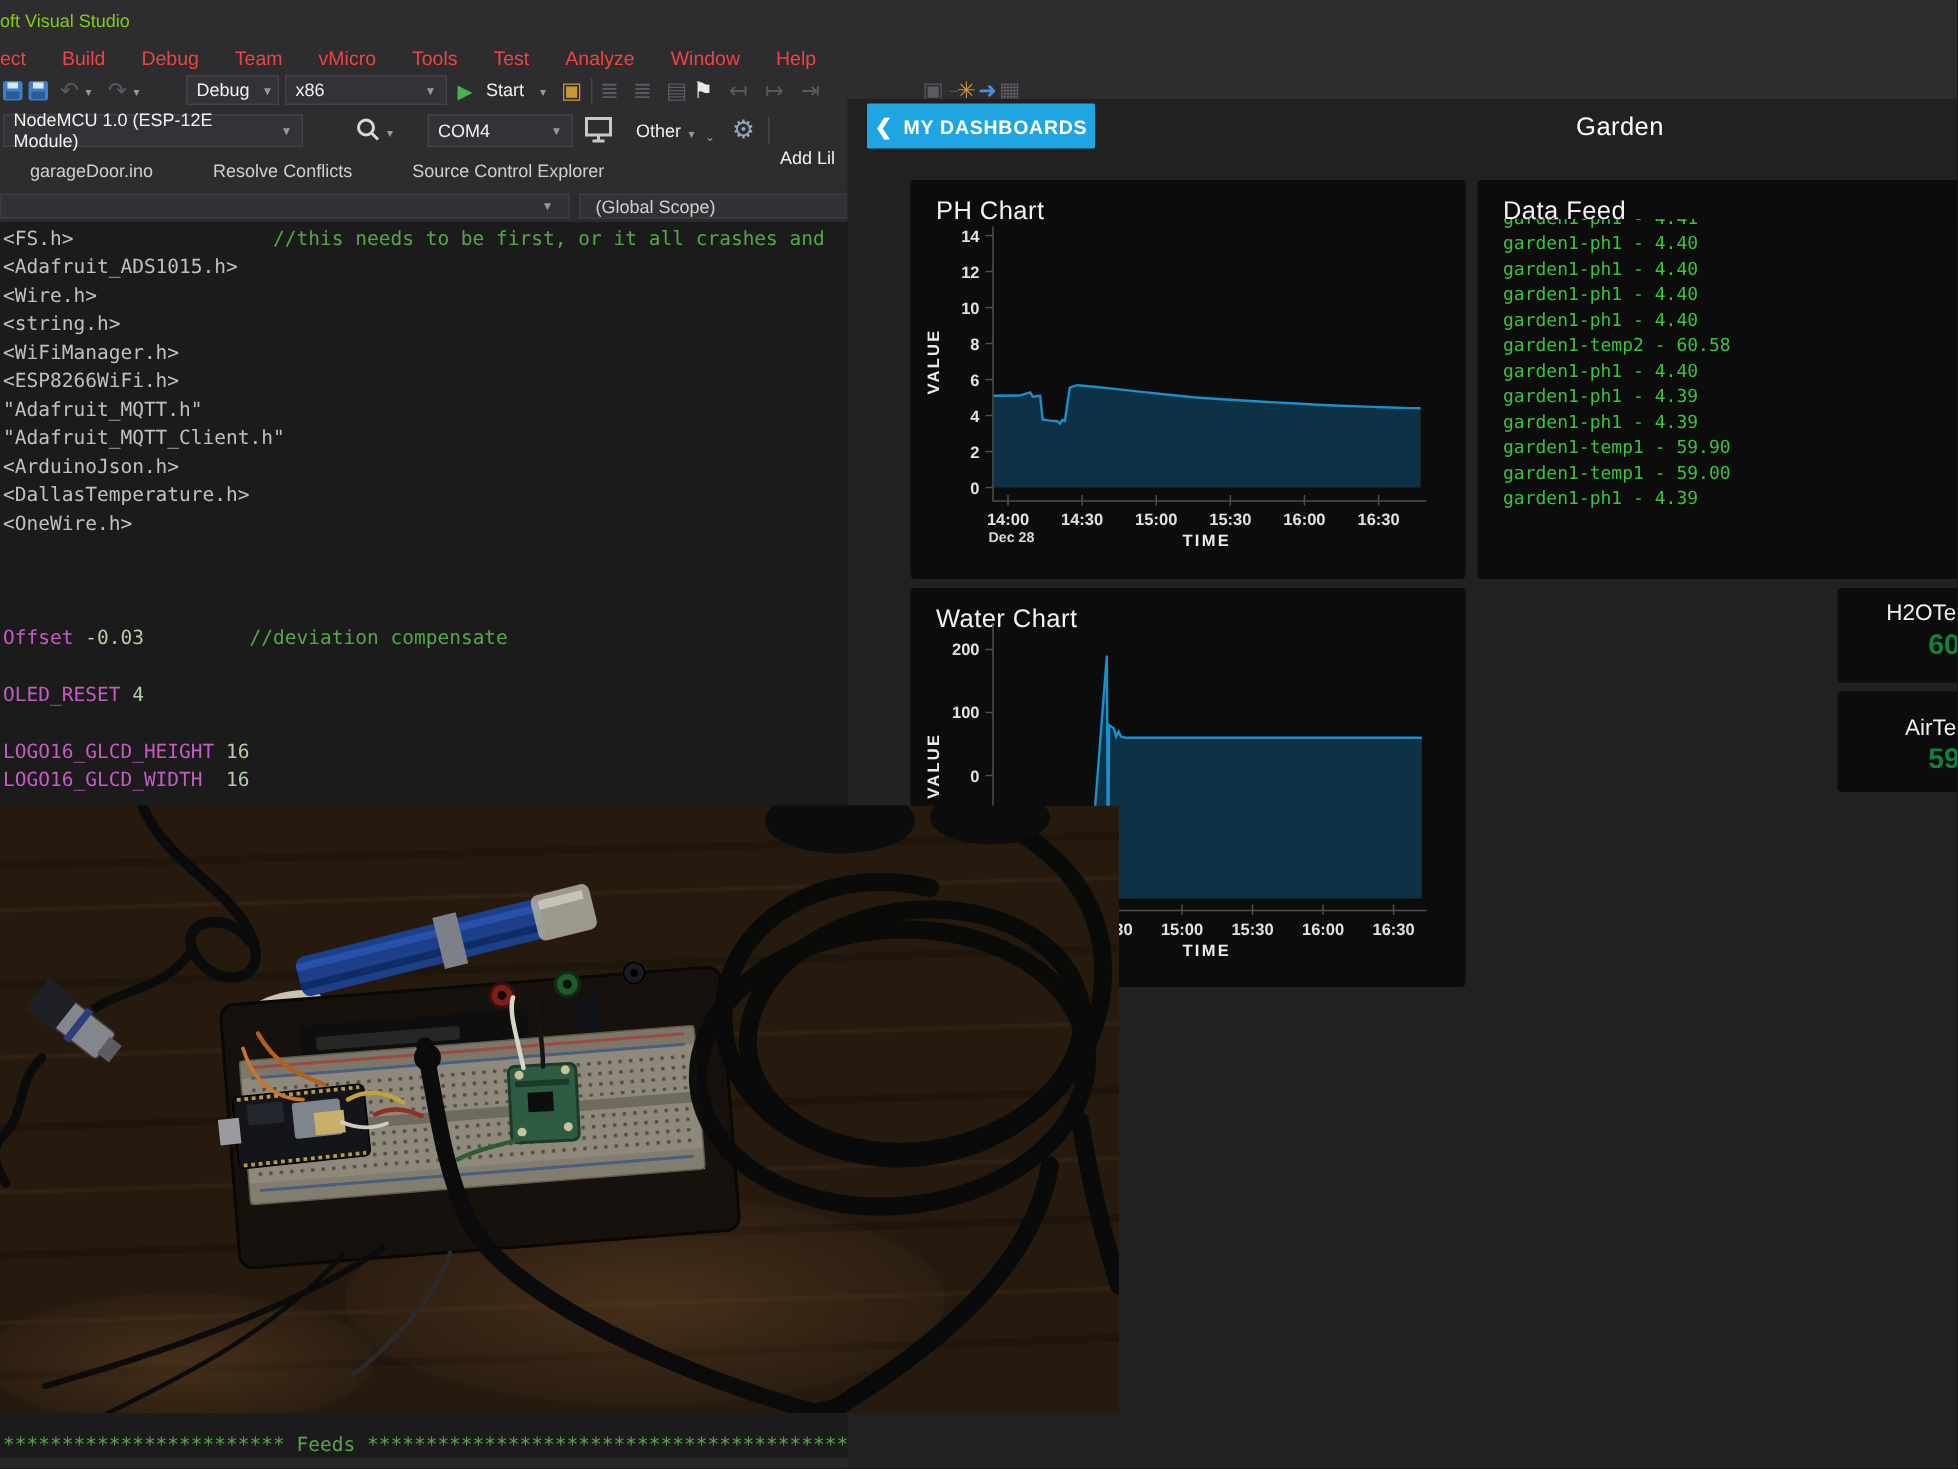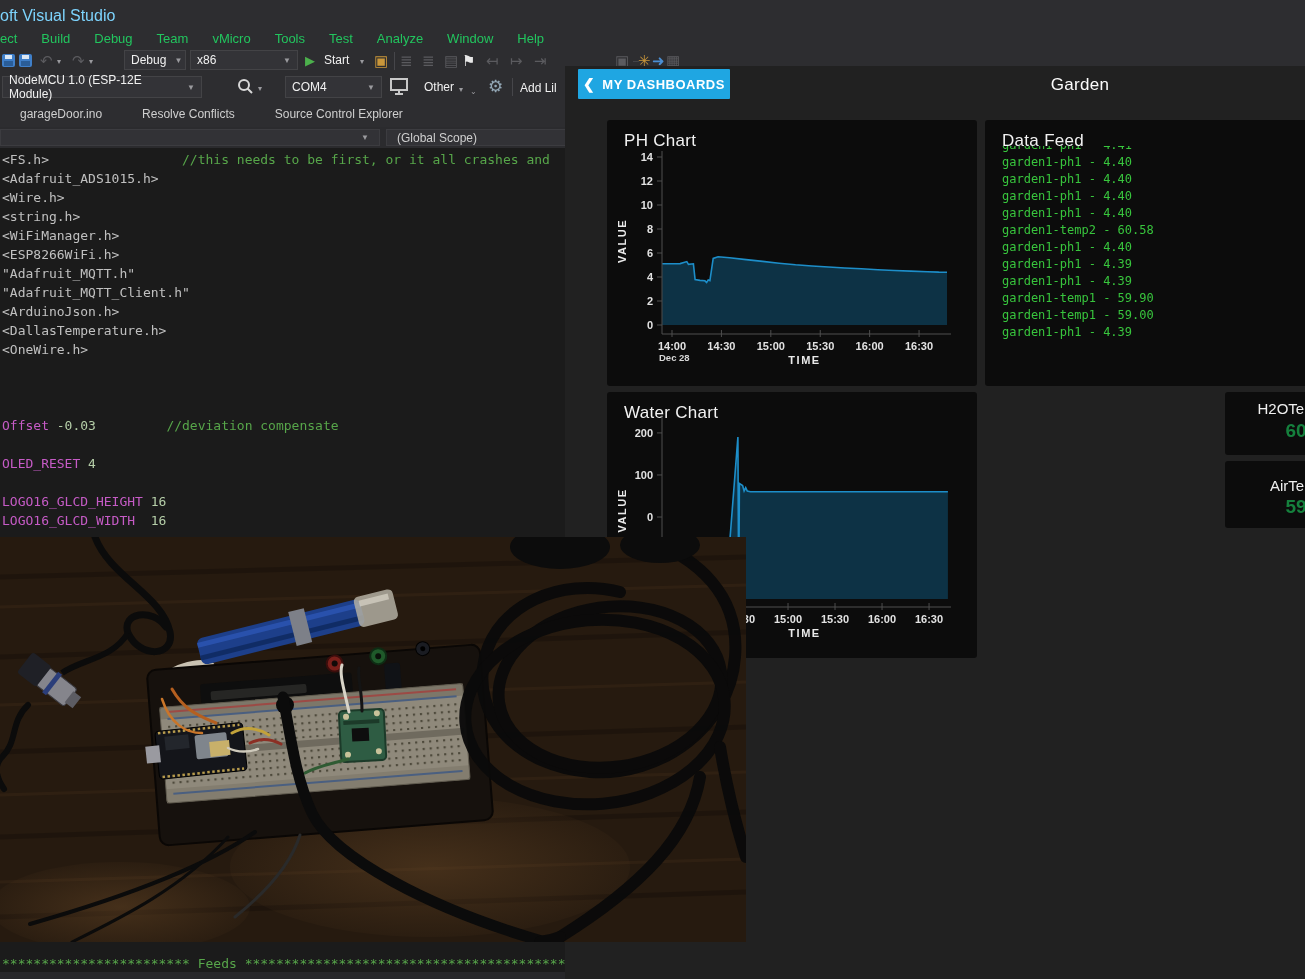--- a/index.html
+++ b/index.html
@@ -1,21 +1,21 @@
 <!DOCTYPE html>
 <html><head>
 <meta charset="utf-8">
 <style>
   html,body{margin:0;padding:0;background:#111;}
   #stage{position:relative;width:1305px;height:979px;overflow:hidden;background:#1b1b1b;font-family:"Liberation Sans",sans-serif;}
   
   .vs{position:absolute;inset:0;background:#1b1b1b;}
   .vs-chrome{position:absolute;left:0;top:0;width:100%;height:148px;background:#2d2d30;}
-  .vs-title{position:absolute;left:0;top:7px;font-size:16px;color:#7dd3fc;white-space:nowrap;}
-  .menubar{position:absolute;left:0;top:28px;height:20px;display:flex;align-items:center;color:#22c55e;font-size:13px;}
+  .vs-title{position:absolute;left:0;top:7px;font-size:12px;color:#84cc16;white-space:nowrap;}
+  .menubar{position:absolute;left:0;top:28px;height:20px;display:flex;align-items:center;color:#ef4444;font-size:13px;}
   .menubar span{padding:0 12px;cursor:default;}
   .menubar span:first-child{padding-left:0;}
   .tb{position:absolute;width:100%;}
   .tb1{top:48px;height:26px;} .tb2{top:74px;height:27px;}
   .ticon{position:absolute;top:3px;font-size:15px;color:#5b5b5f;line-height:20px;}
   .ticon.blue{color:#4a8fd4;} .ticon.green{color:#4cb04c;} .ticon.orange{color:#c9963a;} .ticon.white{color:#e8e8e8;}
   .save{position:absolute;top:6px;width:13px;height:13px;background:#3f7fc9;border-radius:2px;}
   .save:before{content:"";position:absolute;left:3px;top:1px;width:7px;height:4px;background:#dce8f5;}
   .save:after{content:"";position:absolute;left:2px;bottom:1px;width:9px;height:5px;background:#2a5d98;}
   .combo{position:absolute;top:2px;height:20px;background:#333337;border:1px solid #434346;color:#f1f1f1;font-size:12px;display:flex;align-items:center;justify-content:space-between;padding:0 6px;box-sizing:border-box;}
@@ -134,21 +134,21 @@
     <svg style="position:absolute;left:390px;top:4px" width="20" height="19">
       <rect x="1" y="1" width="16" height="11" fill="none" stroke="#c8c8c8" stroke-width="2"></rect>
       <line x1="5" y1="16" x2="13" y2="16" stroke="#c8c8c8" stroke-width="2"></line>
       <line x1="9" y1="12" x2="9" y2="16" stroke="#c8c8c8" stroke-width="2"></line>
     </svg>
     <span class="ttxt" style="left:424px;top:6px">Other</span>
     <span class="tinyarr" style="left:459px;top:11px">▾</span>
     <span class="tinyarr" style="left:470px;top:13px">⌄</span>
     <span class="ticon" style="left:488px;top:3px;color:#93a7b5;font-size:17px">⚙</span>
     <div class="tsep" style="left:512px"></div>
-    <span class="ttxt" style="left:520px;top:7px">Add Lil</span>
+    <span class="ttxt" style="left:520px;top:24px">Add Lil</span>
   </div>
 
   <div class="tabbar">
     <span class="tab">garageDoor.ino</span>
     <span class="tab">Resolve Conflicts</span>
     <span class="tab">Source Control Explorer</span>
   </div>
 
   <div class="navbar">
     <div class="navcombo" style="left:0;width:380px;justify-content:flex-end">

